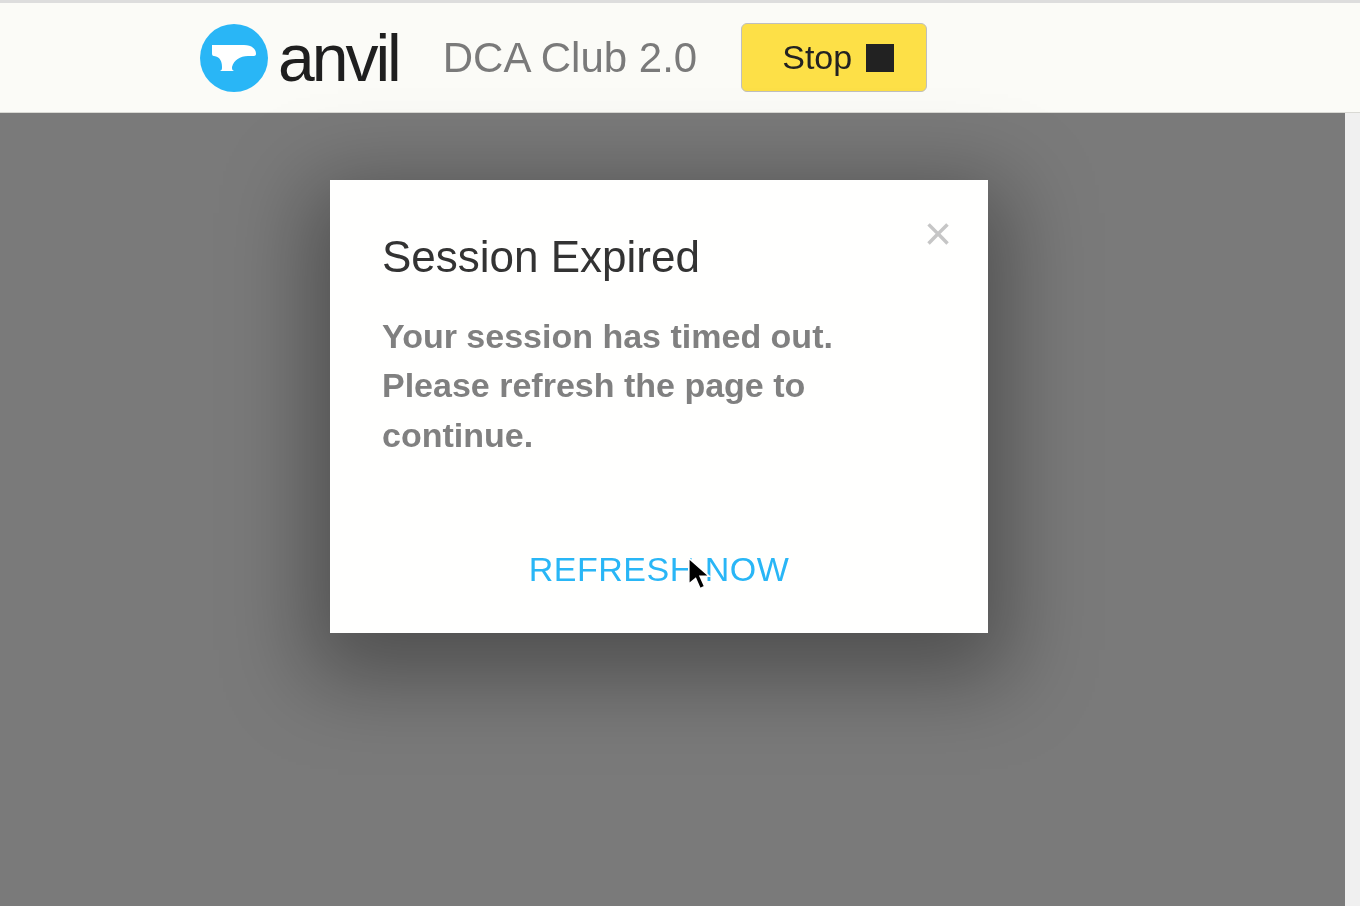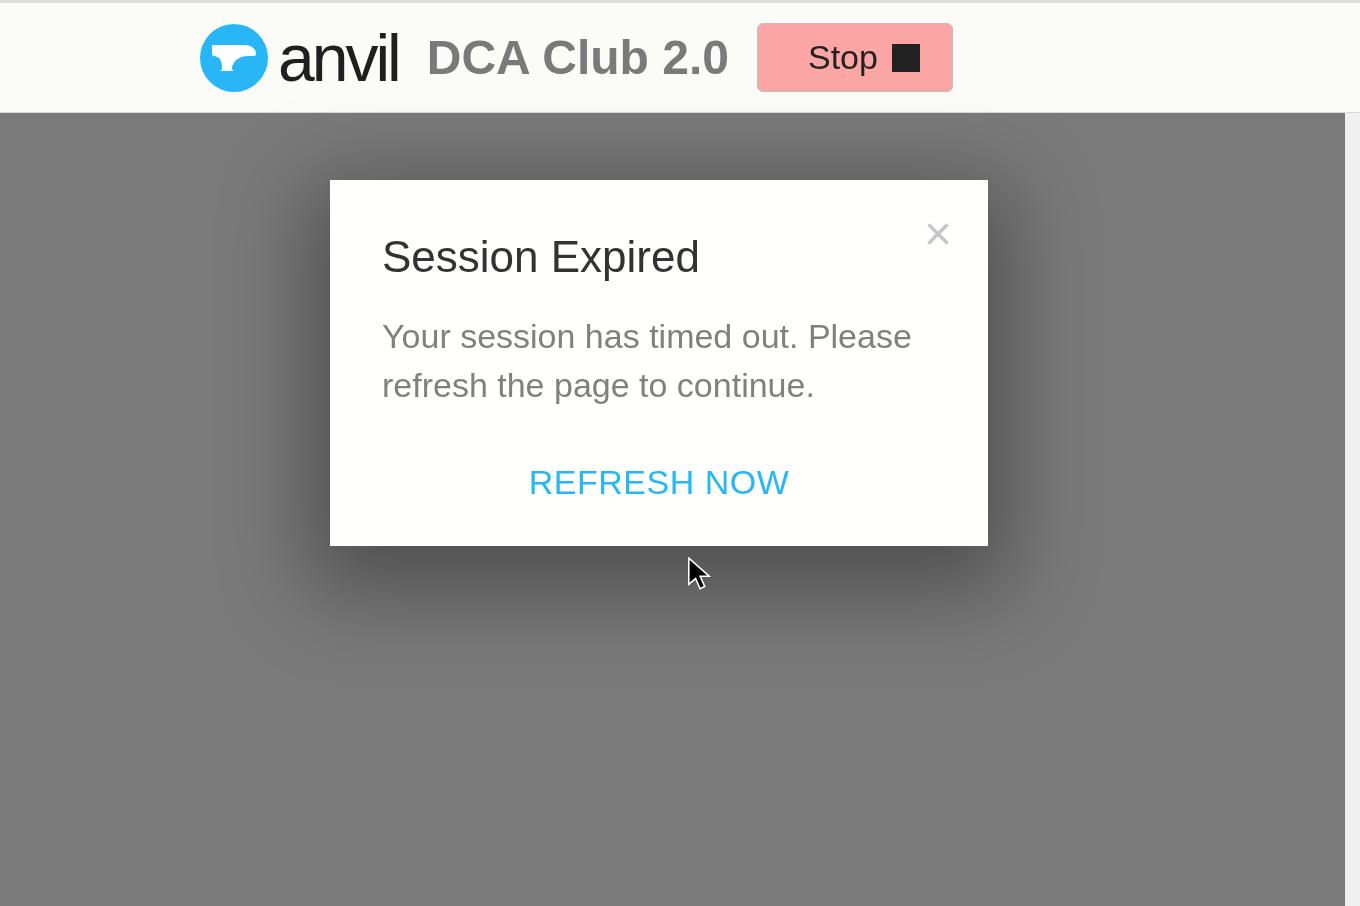--- a/index.html
+++ b/index.html
@@ -11,21 +11,21 @@
       background: #ddd;
     }
     .header {
       width: 100%;
       height: 110px;
       background: #fbfbf7;
       border-bottom: 1px solid #d9d9d4;
       display: flex;
       align-items: center;
       padding-left: 200px;
-      gap: 28px;
+      gap: 44px;
     }
     .logo-group {
       display: flex;
       align-items: center;
       gap: 10px;
     }
     .logo-circle {
       width: 68px;
       height: 68px;
       border-radius: 50%;
@@ -36,29 +36,29 @@
     }
     .logo-circle svg { display:block; }
     .logo-text {
       font-size: 66px;
       font-weight: 400;
       color: #1f1f1f;
       letter-spacing: -3px;
       font-family: Arial, sans-serif;
     }
     .app-title {
-      font-size: 48px;
+      font-size: 42px;
       color: #7a7a7a;
-      font-weight: 700;
+      font-weight: 400;
     }
     .stop-btn {
       border: 1px solid #bfbfbf;
-      background: #fca5a5;
+      background: #fde047;
       border-radius: 6px;
-      padding: 14px 32px 14px 50px;
+      padding: 14px 32px 14px 40px;
       font-size: 34px;
       color: #222;
       display: flex;
       align-items: center;
       gap: 14px;
       cursor: pointer;
     }
     .stop-square {
       width: 28px;
       height: 28px;
@@ -96,22 +96,22 @@
     .modal-title {
       font-size: 44px;
       color: #333;
       font-weight: 400;
       margin-bottom: 30px;
     }
     .modal-body {
       font-size: 34px;
       line-height: 1.45;
       color: #808080;
-      font-weight: 400;
-      margin-bottom: 52px;
+      font-weight: 700;
+      margin-bottom: 90px;
     }
     .modal-footer {
       text-align: center;
     }
     .refresh-link {
       font-size: 34px;
       color: #29b6f6;
       letter-spacing: 0.5px;
       cursor: pointer;
       font-weight: 400;

